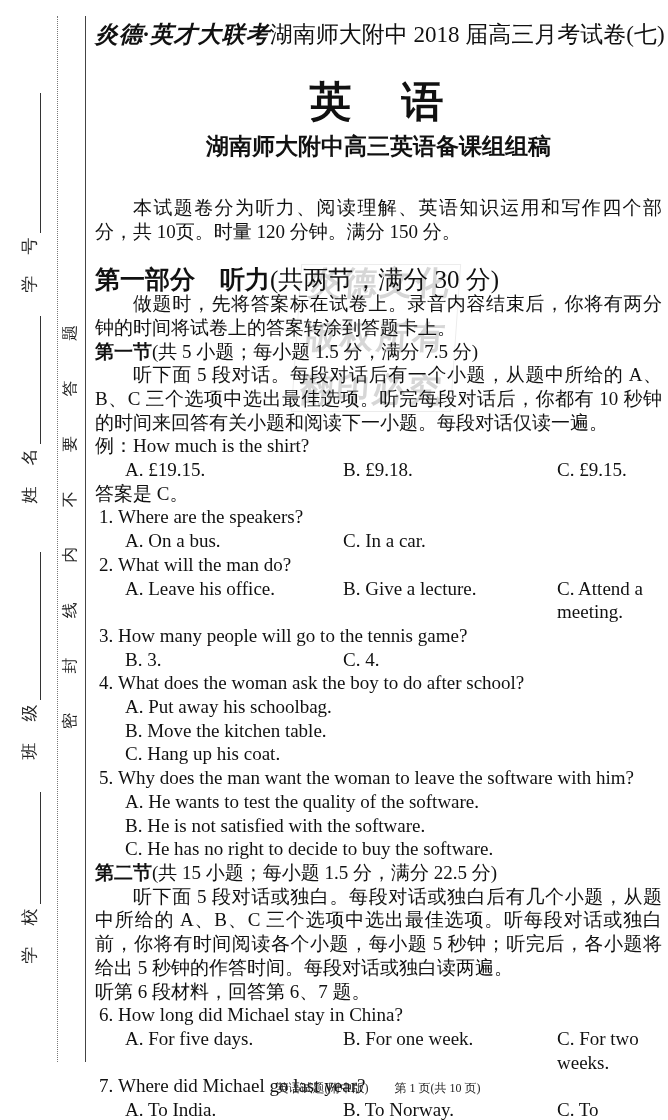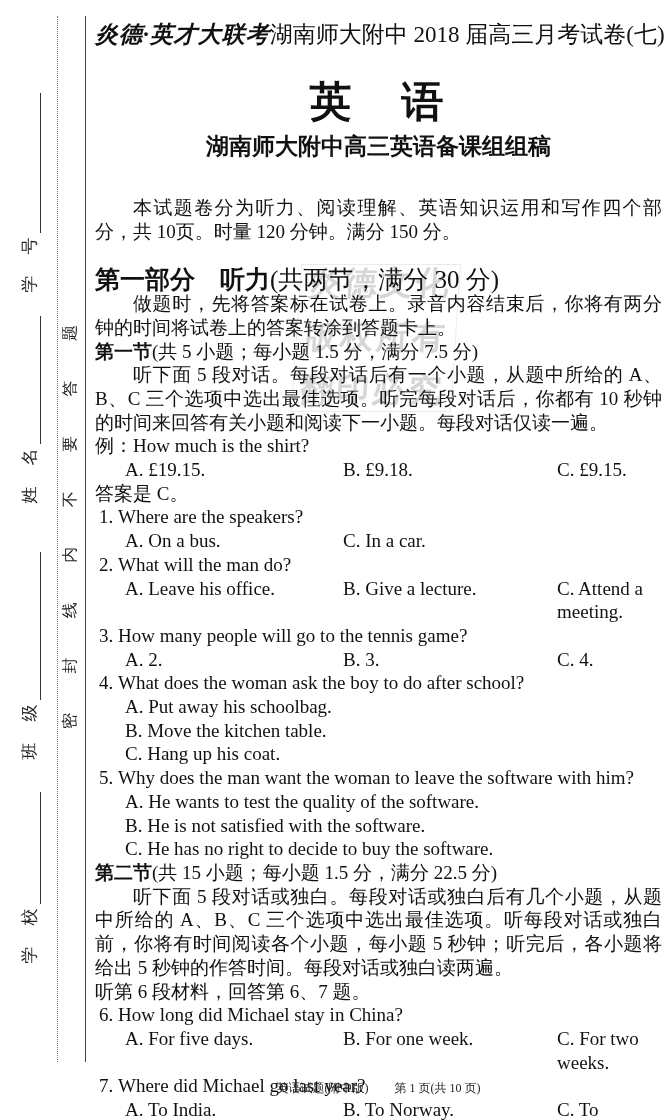--- a/index.html
+++ b/index.html
@@ -197,21 +197,20 @@
   <div class="opts3">
     <span>A. Leave his office.</span>
     <span>B. Give a lecture.</span>
     <span>C. Attend a meeting.</span>
   </div>
 
   <div class="q-line">
     <span>3.</span>&nbsp;<span>How many people will go to the tennis game?</span>
   </div>
   <div class="opts3">
-    <span>A. 2.</span>
     <span>B. 3.</span>
     <span>C. 4.</span>
   </div>
 
   <div class="q-line">
     <span>4.</span>&nbsp;<span>What does the woman ask the boy to do after school?</span>
   </div>
   <div class="opts-stacked">
     <div>A. Put away his schoolbag.</div>
     <div>B. Move the kitchen table.</div>

